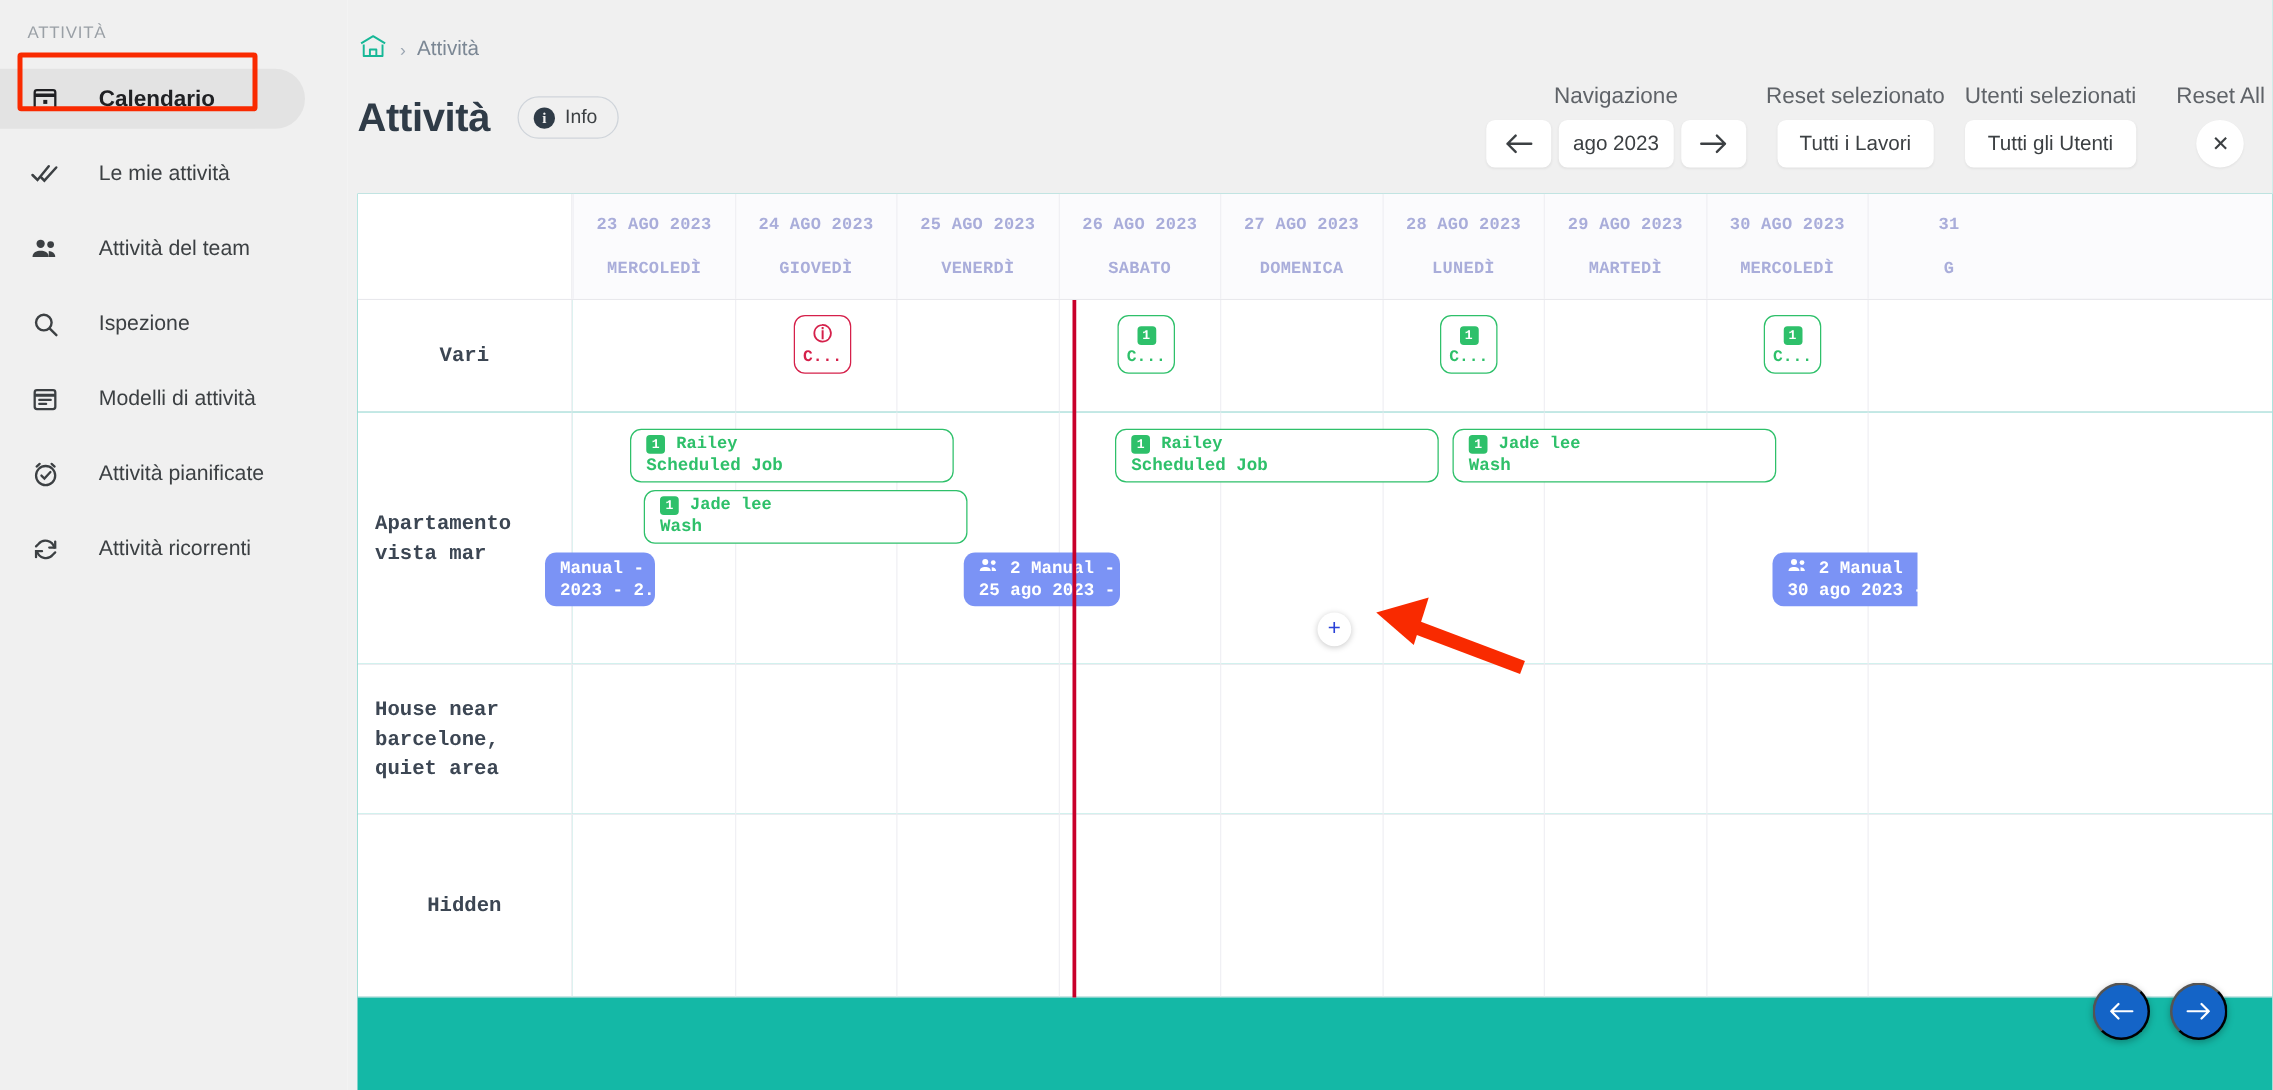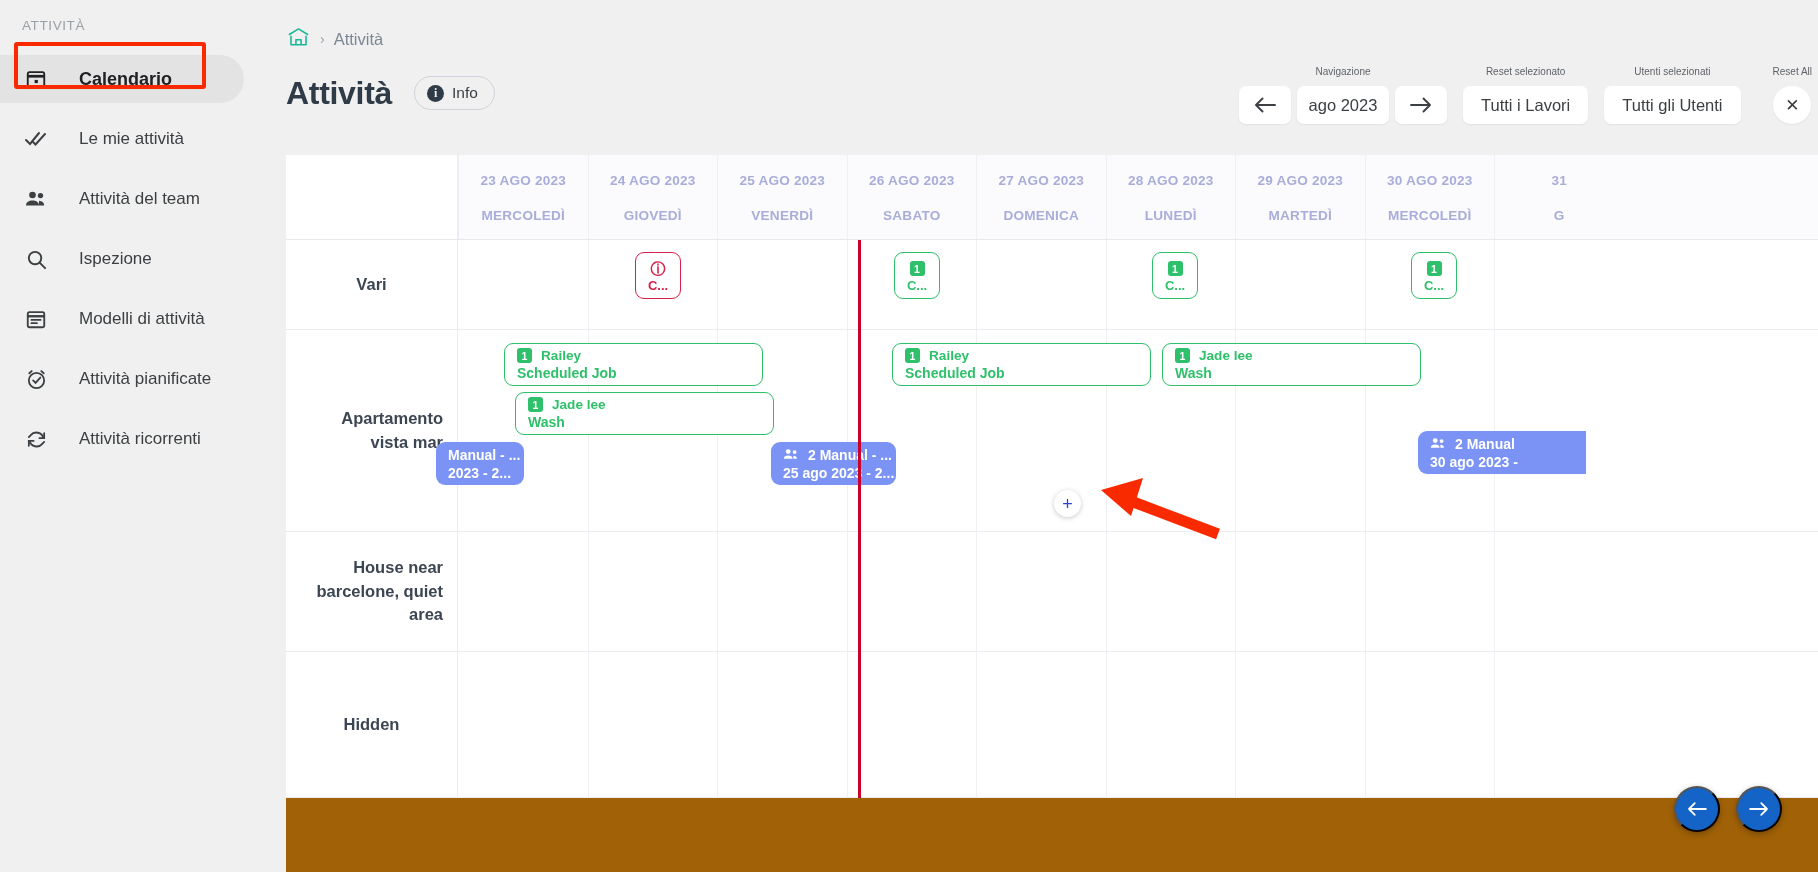--- a/index.html
+++ b/index.html
@@ -89,21 +89,21 @@
     font-family: "Liberation Serif", serif;
   }
 
   
   .toolbar {
     position: absolute; top: 66px; right: 6px;
     display: flex; align-items: flex-end; gap: 0px;
   }
   .tb-group { display: flex; flex-direction: column; align-items: center; }
   .tb-label {
-    font-size: 10px; color: #5f6368; margin-bottom: 9px;
+    font-size: 18px; color: #5f6368; margin-bottom: 9px;
     white-space: nowrap; font-weight: 400;
   }
   .nav-ctrls { display: flex; gap: 6px; }
   .nav-btn, .val-btn {
     background: #ffffff; border: none; border-radius: 7px;
     height: 38px; display: flex; align-items: center; justify-content: center;
     font-size: 16.5px; color: #3c4043; cursor: pointer;
     box-shadow: 0 1px 2px rgba(0,0,0,0.06);
     text-align: center;
   }
@@ -121,22 +121,23 @@
     background:#fff; border:none; border-radius: 50%;
     width: 38px; height: 38px; font-size: 17px; color:#3c4043; cursor:pointer;
     display:flex; align-items:center; justify-content:center;
     box-shadow: 0 1px 2px rgba(0,0,0,0.06);
   }
 
   
   .cal {
     position: absolute;
     left: 8px; top: 155px; right: 0; bottom: 0;
-    background: #a16207;
+    background: #14b8a6;
     overflow: hidden;
+    font-family: Liberation Mono, monospace;
   }
   .cal-head {
     display: flex; height: 85px;
     background: #fbfbfd;
     border-bottom: 1px solid #e8e8ec;
   }
   .cal-head .corner {
     flex: 0 0 172px; background: #ffffff; border-right: 1px solid #ececf0;
   }
   .daycol-head {
@@ -154,21 +155,21 @@
 
   .cal-body { position: relative; }
   .row {
     display: flex;
     border-bottom: 1px solid #ececf0;
     position: relative;
   }
   .rowlabel {
     flex: 0 0 172px;
     display: flex; align-items: center; justify-content: center;
-    text-align: right;
+    text-align: left;
     font-size: 16.5px; font-weight: 700; color: #3c4653;
     padding: 0 14px;
     border-right: 1px solid #ececf0;
     line-height: 1.45;
     background: #fff;
   }
   .rowtrack { flex: 1 1 auto; position: relative; background:#fff; }
   .gridlines { position: absolute; inset: 0; display: flex; pointer-events:none; }
   .gridcell { flex: 0 0 129.5px; border-left: 1px solid #f0f0f4; }
   .gridcell:first-child { border-left: none; }
@@ -537,21 +538,21 @@
                       <circle cx="14.5" cy="4.6" r="2.4"></circle>
                       <path d="M1 13c0-2.6 2.3-4 5.5-4s5.5 1.4 5.5 4z"></path>
                       <path d="M13 9.2c2.6.2 4.4 1.4 4.4 3.8H13z"></path>
                     </svg>
                 </span>
                 <span>2 Manual - ...</span>
               </span>
               <span>25 ago 2023 - 2...</span>
             </div>
 
-            <div class="ev-blue" style="position:absolute; left:960px; top:101px; width:168px; border-radius:9px 0 0 9px;">
+            <div class="ev-blue" style="position:absolute; left:960px; top:112px; width:116px; border-radius:9px 0 0 9px;">
               <span class="l1">
                 <span>
                   <svg width="16" height="12" viewBox="0 0 20 14" fill="#fff">
                       <circle cx="6.5" cy="4" r="3"></circle>
                       <circle cx="14.5" cy="4.6" r="2.4"></circle>
                       <path d="M1 13c0-2.6 2.3-4 5.5-4s5.5 1.4 5.5 4z"></path>
                       <path d="M13 9.2c2.6.2 4.4 1.4 4.4 3.8H13z"></path>
                     </svg>
                 </span>
                 <span>2 Manual</span>

